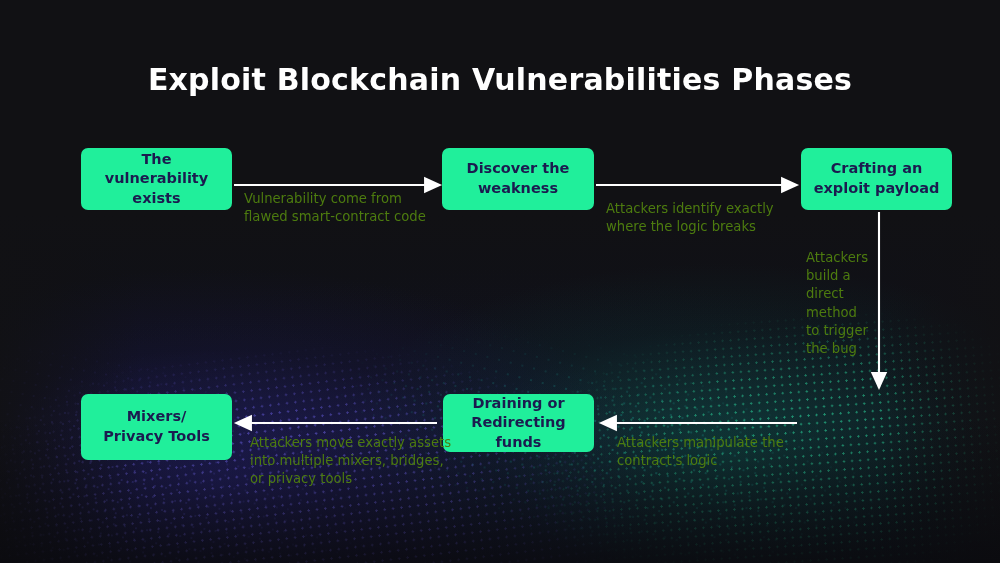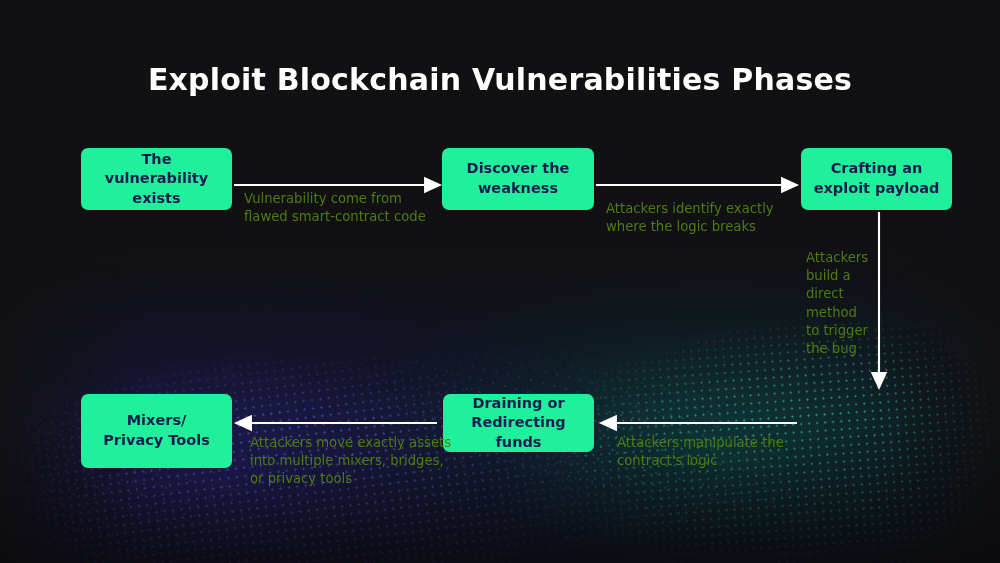--- a/index.html
+++ b/index.html
@@ -156,21 +156,21 @@
   </div>
 
 
   <div class="phase-box" style="left:443px; top:394px; width:151px; height:58px;">
     <div>
       <span>Draining or</span>
       <span>Redirecting funds</span>
     </div>
   </div>
 
-  <div class="phase-box" style="left:81px;  top:394px; width:151px; height:74px;">
+  <div class="phase-box" style="left:81px;  top:394px; width:151px; height:66px;">
     <div>
       <span>Mixers/</span>
       <span>Privacy Tools</span>
     </div>
   </div>
 
   <div class="edge-label" style="left:244px; top:190px; width:210px;">Vulnerability come from
 flawed smart-contract code</div>
 
   <div class="edge-label" style="left:606px; top:200px; width:215px;">Attackers identify exactly

